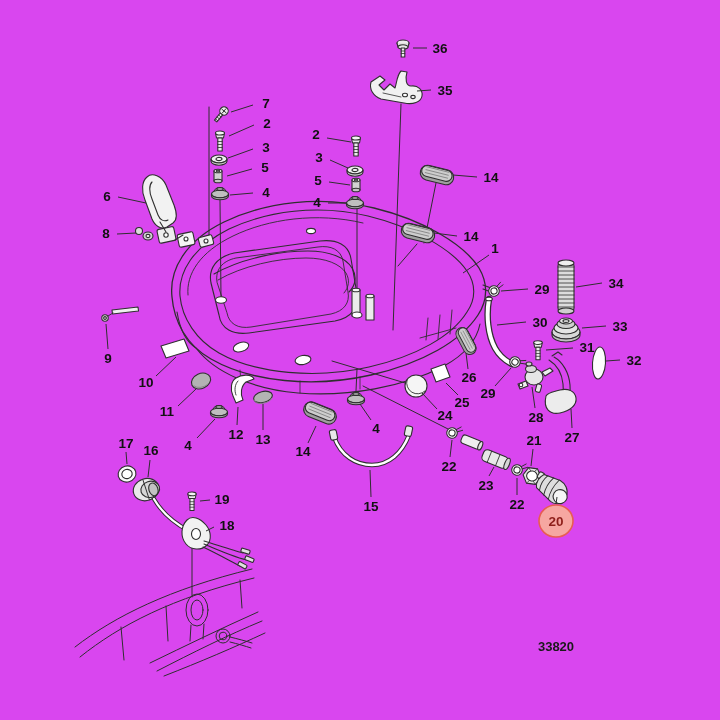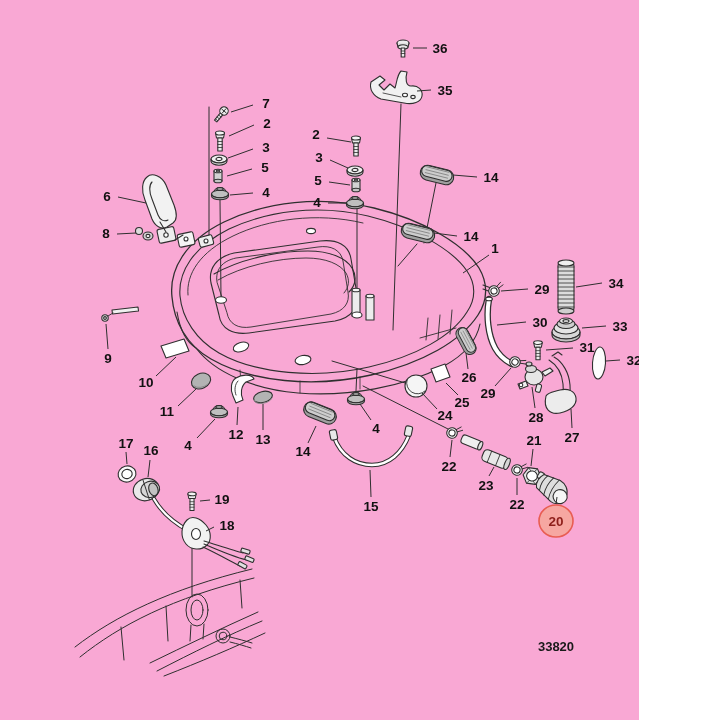--- a/index.html
+++ b/index.html
@@ -1,16 +1,16 @@
 <!DOCTYPE html>
 <html><head>
 <meta charset="utf-8">
 <style>
   html,body{margin:0;padding:0;background:#ffffff;}
-  .stage{position:relative;width:639px;height:720px;background:#f9a8d4;overflow:hidden;}
+  .stage{position:relative;width:720px;height:720px;background:#d946ef;overflow:hidden;}
   svg{display:block;}
   .callout{font-family:"Liberation Sans",sans-serif;font-weight:bold;font-size:13.5px;}
   .partnum{font-family:"Liberation Sans",sans-serif;font-weight:bold;font-size:13px;}
 </style>
 </head>
 <body>
 
 <div class="stage">
 <svg id="diagram" width="720" height="720" viewBox="0 0 720 720">
 

